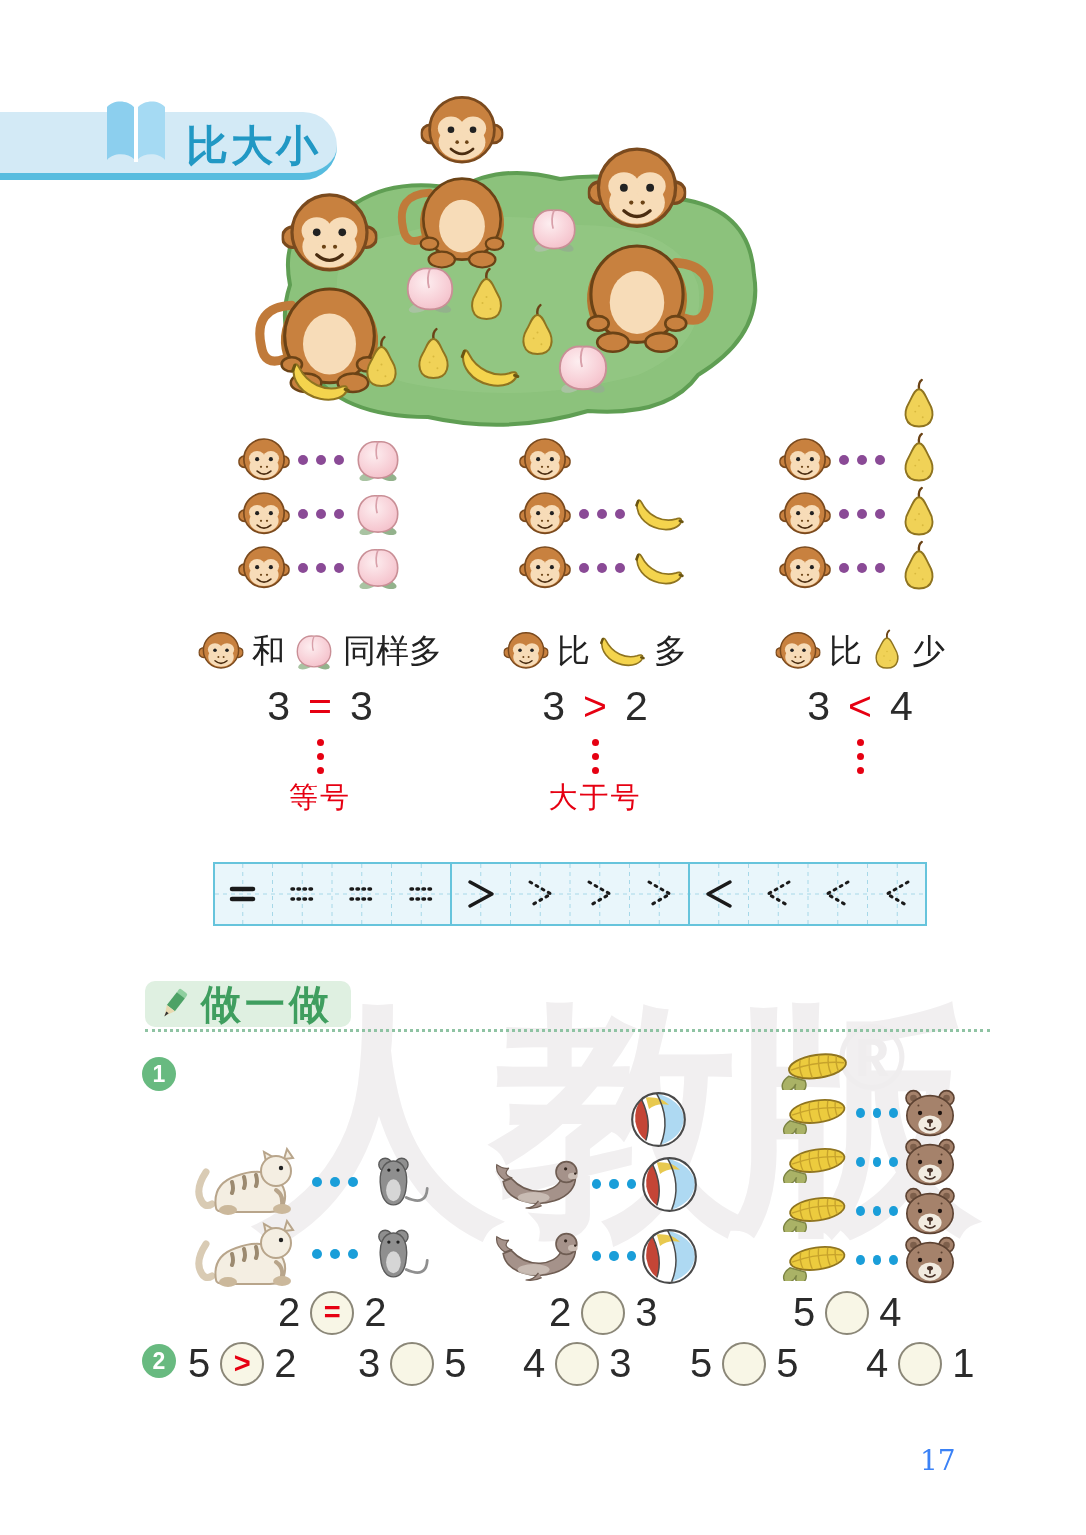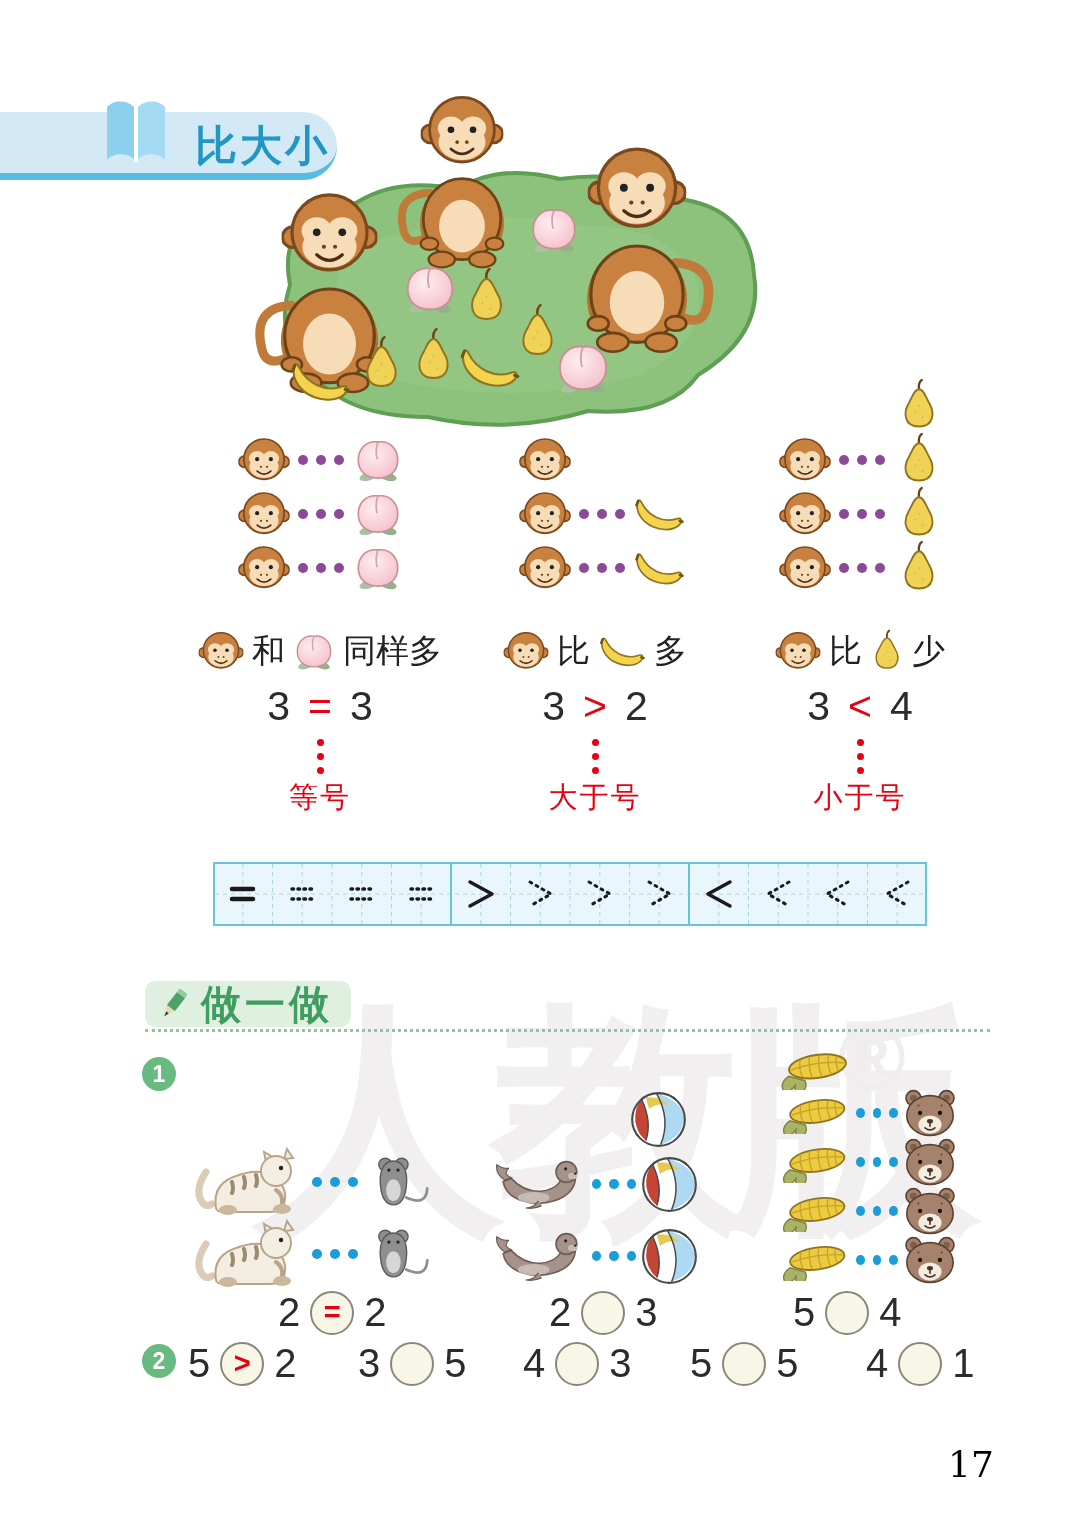--- a/index.html
+++ b/index.html
@@ -4,21 +4,21 @@
 <style>
   html,body{margin:0;padding:0;background:#888;}
   .page{position:relative;width:1086px;height:1535px;margin:0 auto;background:#ffffff;
         overflow:hidden;font-family:"Liberation Sans",sans-serif;color:#2b2b2b;}
   .abs{position:absolute;}
 
   
   .banner{left:0;top:112px;width:337px;height:68px;background:#d3eaf6;
           border-radius:0 34px 34px 0;border-bottom:7px solid #57bcdf;box-sizing:border-box;}
   .banner-title{left:186px;top:118px;font-size:42px;font-weight:bold;color:#2198c4;
-                letter-spacing:3px;z-index:3;margin-left:9px;}
+                letter-spacing:3px;z-index:3;}
   .book-icon{left:104px;top:92px;width:64px;height:84px;z-index:3;}
 
   
   .scene{left:248px;top:85px;width:530px;height:356px;}
 
   
   .mcol{display:flex;flex-direction:column;}
   .mrow{display:flex;align-items:center;height:54px;gap:4px;}
   .slot{width:52px;height:54px;display:flex;align-items:center;justify-content:center;}
   .dots3{display:flex;gap:8px;align-items:center;justify-content:center;width:54px;}
@@ -55,21 +55,21 @@
   .badge{width:34px;height:34px;border-radius:50%;background:#68ba80;color:#fff;
          font-size:23px;font-weight:bold;display:flex;align-items:center;justify-content:center;
          z-index:2;}
   .exrow{display:flex;align-items:center;gap:4px;}
   .ansline{display:flex;align-items:center;gap:10px;font-size:40px;color:#2b2b2b;z-index:2;}
   .circle{width:44px;height:44px;border-radius:50%;background:#f8f6e6;border:2px solid #8b8778;
           display:flex;align-items:center;justify-content:center;box-sizing:border-box;}
   .circle .sym{color:#e60012;font-size:29px;font-weight:bold;line-height:1;}
   .z1{z-index:1;}
 
-  .pagenum{left:948px;top:1444px;font-family:"DejaVu Serif",serif;font-size:36px;color:#000000;}
+  .pagenum{left:920px;top:1444px;font-family:"DejaVu Serif",serif;font-size:28px;color:#3b82f6;}
 </style>
 </head>
 <body>
 
 <svg width="0" height="0" style="position:absolute" aria-hidden="true">
   <defs>
     <radialGradient id="gpeach" cx="0.4" cy="0.35" r="0.95">
       <stop offset="0" stop-color="#fdeef0"></stop>
         <stop offset="0.55" stop-color="#f7ccd4"></stop>
       <stop offset="1" stop-color="#eeb0bd"></stop>
@@ -467,21 +467,20 @@
       <span>少</span>
     </div>
     <div class="equ">
       <span>3</span><span class="op">&lt;</span><span>4</span>
     </div>
     <div class="vdots">
         <i></i>
         <i></i>
         <i></i>
       </div>
-    <div class="oplabel">小于号</div>
   </div>
 
   <svg class="abs strip" viewBox="0 0 714 64">
     <rect x="1" y="1" width="712" height="62" fill="#e9f6fb" stroke="#66c4dc" stroke-width="2"></rect>
     <g stroke="#a7d8e8" stroke-width="1" stroke-dasharray="4,4">
       <line x1="29.75" y1="2" x2="29.75" y2="62"></line>
         <line x1="59.5" y1="2" x2="59.5" y2="62"></line>
       <line x1="89.25" y1="2" x2="89.25" y2="62"></line>
         <line x1="119" y1="2" x2="119" y2="62"></line>
       <line x1="148.75" y1="2" x2="148.75" y2="62"></line>

